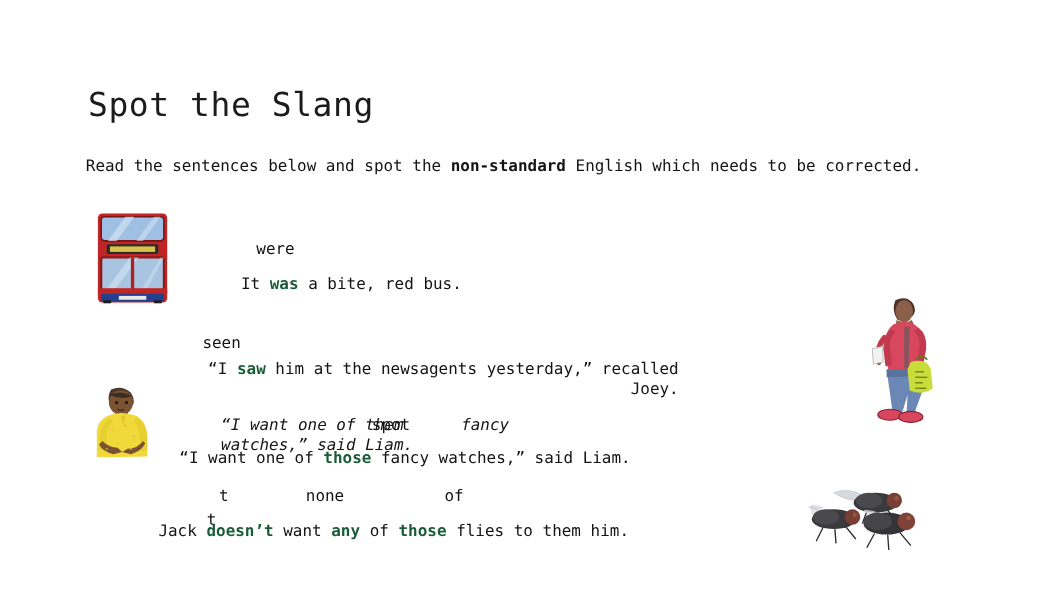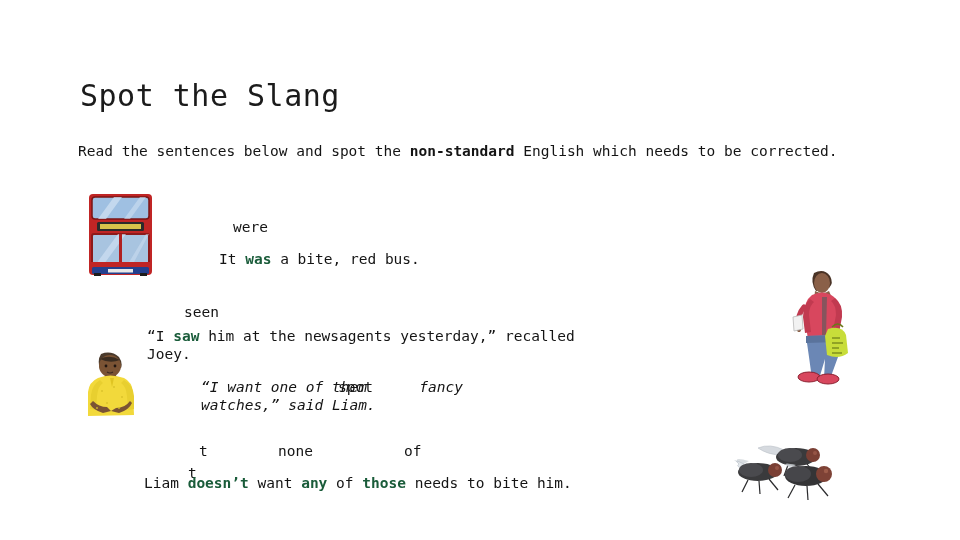--- a/index.html
+++ b/index.html
@@ -67,21 +67,21 @@
   .fixed .g {
     color: #1a5c3a;
     font-weight: 700;
   }
 
   
   #orig-1  { left: 203px; top: 194px; width: 232px; }
   #fixed-1 { left: 203px; top: 226px; width: 420px; }
   
   #orig-2  { left: 131px; top: 279px; width: 568px; }
-  #fixed-2 { left: 131px; top: 303px; width: 470px; }
+  #fixed-2 { left: 131px; top: 303px; width: 470px; text-align: right; }
   
   #orig-3  { left: 185px; top: 354px; width: 330px; font-style: italic; }
   #fixed-3 { left: 147px; top: 384px; width: 560px; }
   
   #orig-4  { left: 128px; top: 418px; width: 240px; }
   #fixed-4 { left: 128px; top: 450px; width: 580px; }
 
   
   .frag {
     position: absolute;
@@ -194,20 +194,21 @@
         <circle cx="34" cy="36" r="1"></circle>
         <circle cx="42" cy="46" r="1"></circle>
       <circle cx="27" cy="52" r="1"></circle>
         <circle cx="39" cy="57" r="1"></circle>
         <circle cx="17" cy="57" r="1"></circle>
     </g>
   </svg>
 
   <div class="orig" id="orig-3">“I want one of them      fancy watches,” said Liam.</div>
   <div class="frag" id="frag-3a">spot</div>
+  <div class="fixed" id="fixed-3"><span>“I want one of </span><span class="g">those</span><span> fancy watches,” said Liam.</span></div>
 
   <svg class="art" id="art-flies" viewBox="0 0 118 64">
 
     <g transform="translate(46,2)">
       <path d="M4 6 q-14 -7 -26 -2 q10 7 24 7 z" fill="#cfd4da" opacity="0.85" stroke="#aeb5bd" stroke-width="0.6"></path>
       <ellipse cx="16" cy="13" rx="20" ry="9" fill="#3a3a3c"></ellipse>
       <ellipse cx="10" cy="11" rx="12" ry="7" fill="#4a4a4e"></ellipse>
       <circle cx="33" cy="11" r="7" fill="#7a3f34"></circle>
       <circle cx="35" cy="9" r="2" fill="#9c5a4a" opacity="0.8"></circle>
       <g stroke="#2a2a2c" stroke-width="1.2" fill="none">
@@ -242,15 +243,15 @@
           <path d="M25 24 l1 14"></path>
           <path d="M36 22 l10 12"></path>
       </g>
     </g>
   </svg>
 
   <div class="frag" id="frag-4a">t</div>
   <div class="frag" id="frag-4b">none</div>
   <div class="frag" id="frag-4c">of</div>
   <div class="frag" id="frag-4d">t</div>
-  <div class="fixed" id="fixed-4"><span>Liam </span><span class="g">doesn’t</span><span> want </span><span class="g">any</span><span> of </span><span class="g">those</span><span> needs to bite him.</span></div>
+  <div class="fixed" id="fixed-4"><span>Jack </span><span class="g">doesn’t</span><span> want </span><span class="g">any</span><span> of </span><span class="g">those</span><span> flies to them him.</span></div>
 
 </div>
 
 </body></html>

